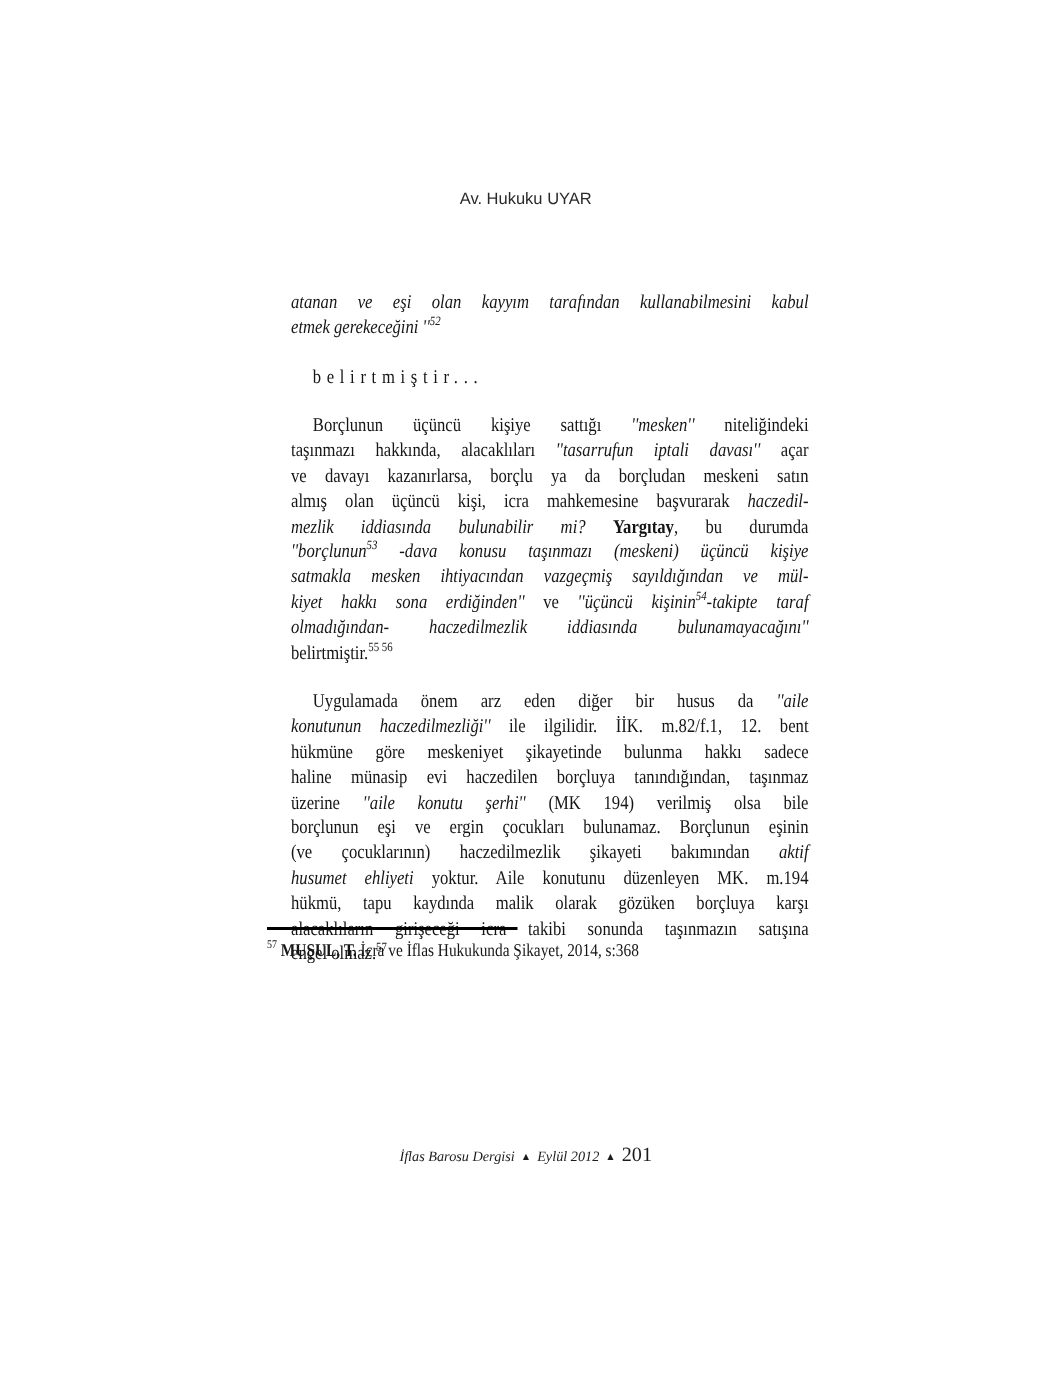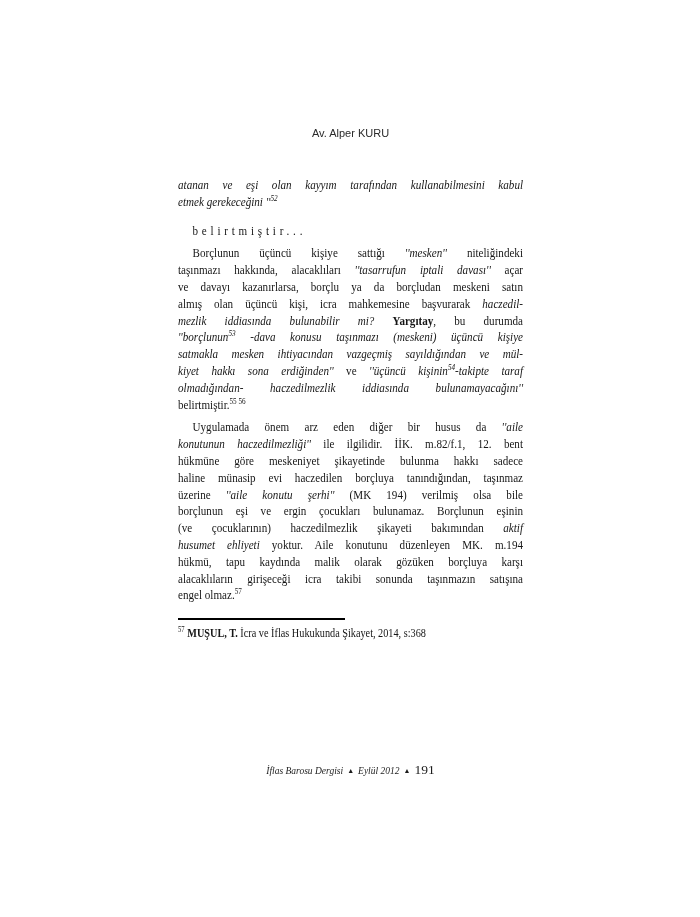--- a/index.html
+++ b/index.html
@@ -22,21 +22,21 @@
     font-family: "Liberation Sans", sans-serif;
     font-size: 11px;
     color: #2a2a2a;
   }
   .article {
     position: absolute;
     top: 177px; left: 178px; width: 345px;
     font-size: 13px;
     line-height: 16.8px;
   }
-  .para { margin: 0; }
+  .para { margin: 16px; }
   .para + .para { margin-top: 6px; }
   .para.sp1 { margin-top: 12px; }
   .line {
     width: 404px;
     transform: scaleX(0.854);
     transform-origin: 0 0;
     text-align: left;
     white-space: nowrap;
   }
   .line.j {
@@ -89,21 +89,21 @@
   .page-footer .pnum {
     font-size: 13.5px;
     font-style: normal;
   }
 </style>
 </head>
 <body>
 
 <div class="page">
 
-  <div class="running-header">Av. Alper KURU</div>
+  <div class="running-header">Av. Hukuku UYAR</div>
 
   <div class="article">
       <div class="para">
         <div class="line j"><span class="i">atanan ve eşi olan kayyım tarafından kullanabilmesini kabul</span></div>
         <div class="line"><span class="i">etmek gerekeceğini ''</span><span class="isup">52</span></div>
       </div>
       <div class="para indent sp1">
         <div class="line"><span class="ls">belirtmiştir...</span></div>
       </div>
       <div class="para indent">
@@ -136,16 +136,16 @@
   <div class="footnotes">
     <div class="fn-rule"></div>
     <div id="fn-list">
         <div class="footnote">
           <div class="line"><span class="sup">57</span><span> </span><span class="b">MUŞUL, T.</span><span> İcra ve İflas Hukukunda Şikayet, 2014, s:368</span></div>
         </div>
       </div>
   </div>
 
   <div class="page-footer">
-    <span class="it">İflas Barosu Dergisi</span><span class="tri">▲</span><span class="it">Eylül 2012</span><span class="tri">▲</span><span class="pnum">191</span>
+    <span class="it">İflas Barosu Dergisi</span><span class="tri">▲</span><span class="it">Eylül 2012</span><span class="tri">▲</span><span class="pnum">201</span>
   </div>
 
 </div>
 
 </body></html>

